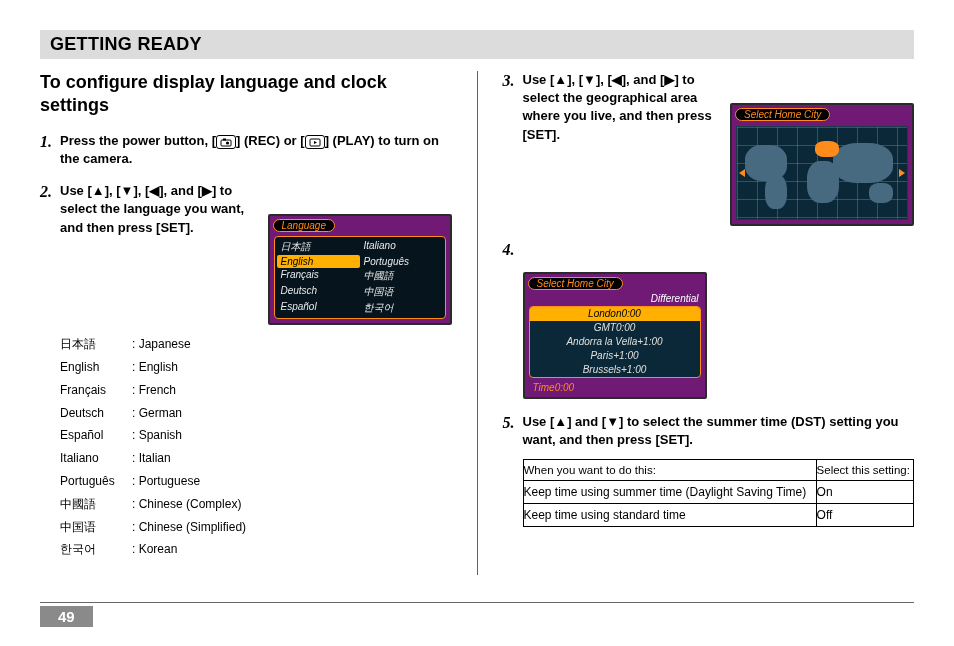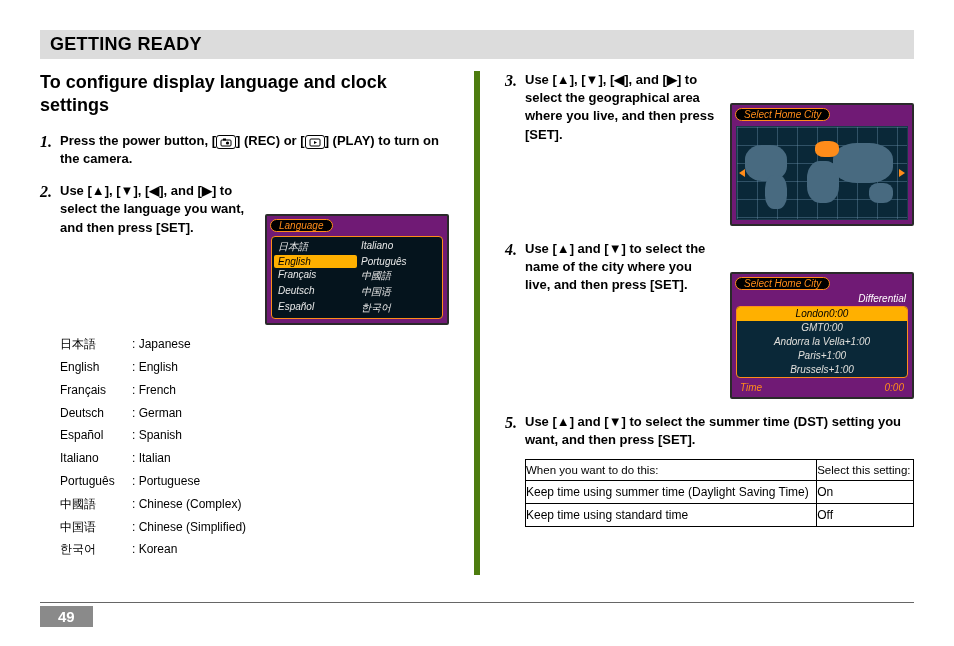--- a/index.html
+++ b/index.html
@@ -24,21 +24,21 @@
     margin-bottom: 12px;
     letter-spacing: .3px;
   }
   .columns {
     display: flex;
     gap: 0;
   }
   .col-left {
     flex: 1;
     padding-right: 25px;
-    border-right: 6px solid #4d7c0f;
+    border-right: 1px solid #4d7c0f;
   }
   .col-right {
     flex: 1;
     padding-left: 25px;
   }
   h2.section-title {
     font-size: 18px;
     margin: 0 0 14px 0;
     font-weight: bold;
     line-height: 1.3;
@@ -198,26 +198,25 @@
     color: #e0dfdb;
     font-style: italic;
     line-height: 14px;
     font-size: 10px;
   }
   .lcd-city .row.sel {
     background: #ffb000;
     color: #000;
   }
   .lcd-city .footer {
-    display:flex; justify-content:space-between;
+    display:flex; justify-content:flex-start;
     color:#ff8c1a; font-style:italic;
     padding:3px 8px 4px 8px;
     border-top:1px solid transparent;
     font-size:10px;
-    gap:9px;
   }
 
   
   table.dst {
     border-collapse: collapse;
     width: 100%;
     margin-top: 10px;
     font-size: 12px;
   }
   table.dst th, table.dst td {
@@ -386,21 +385,20 @@
                 <div class="arrow l"></div>
                 <div class="arrow r"></div>
               </div>
             </div>
           </div>
         </li>
 
         <li>
           <span class="step-num">4.</span>
           <div class="step-body step-flex">
-            <div class="step-main">Use [▲] and [▼] to select the name of the city where you live, and then press [SET].</div>
 
             <div class="lcd lcd-city">
               <span class="lcd-title">Select Home City</span>
               <div class="diff">Differential</div>
               <div class="list" id="lcd-city-list">
                   <div class="row sel">
                     <span>London</span>
                     <span>0:00</span>
                   </div>
                   <div class="row">

